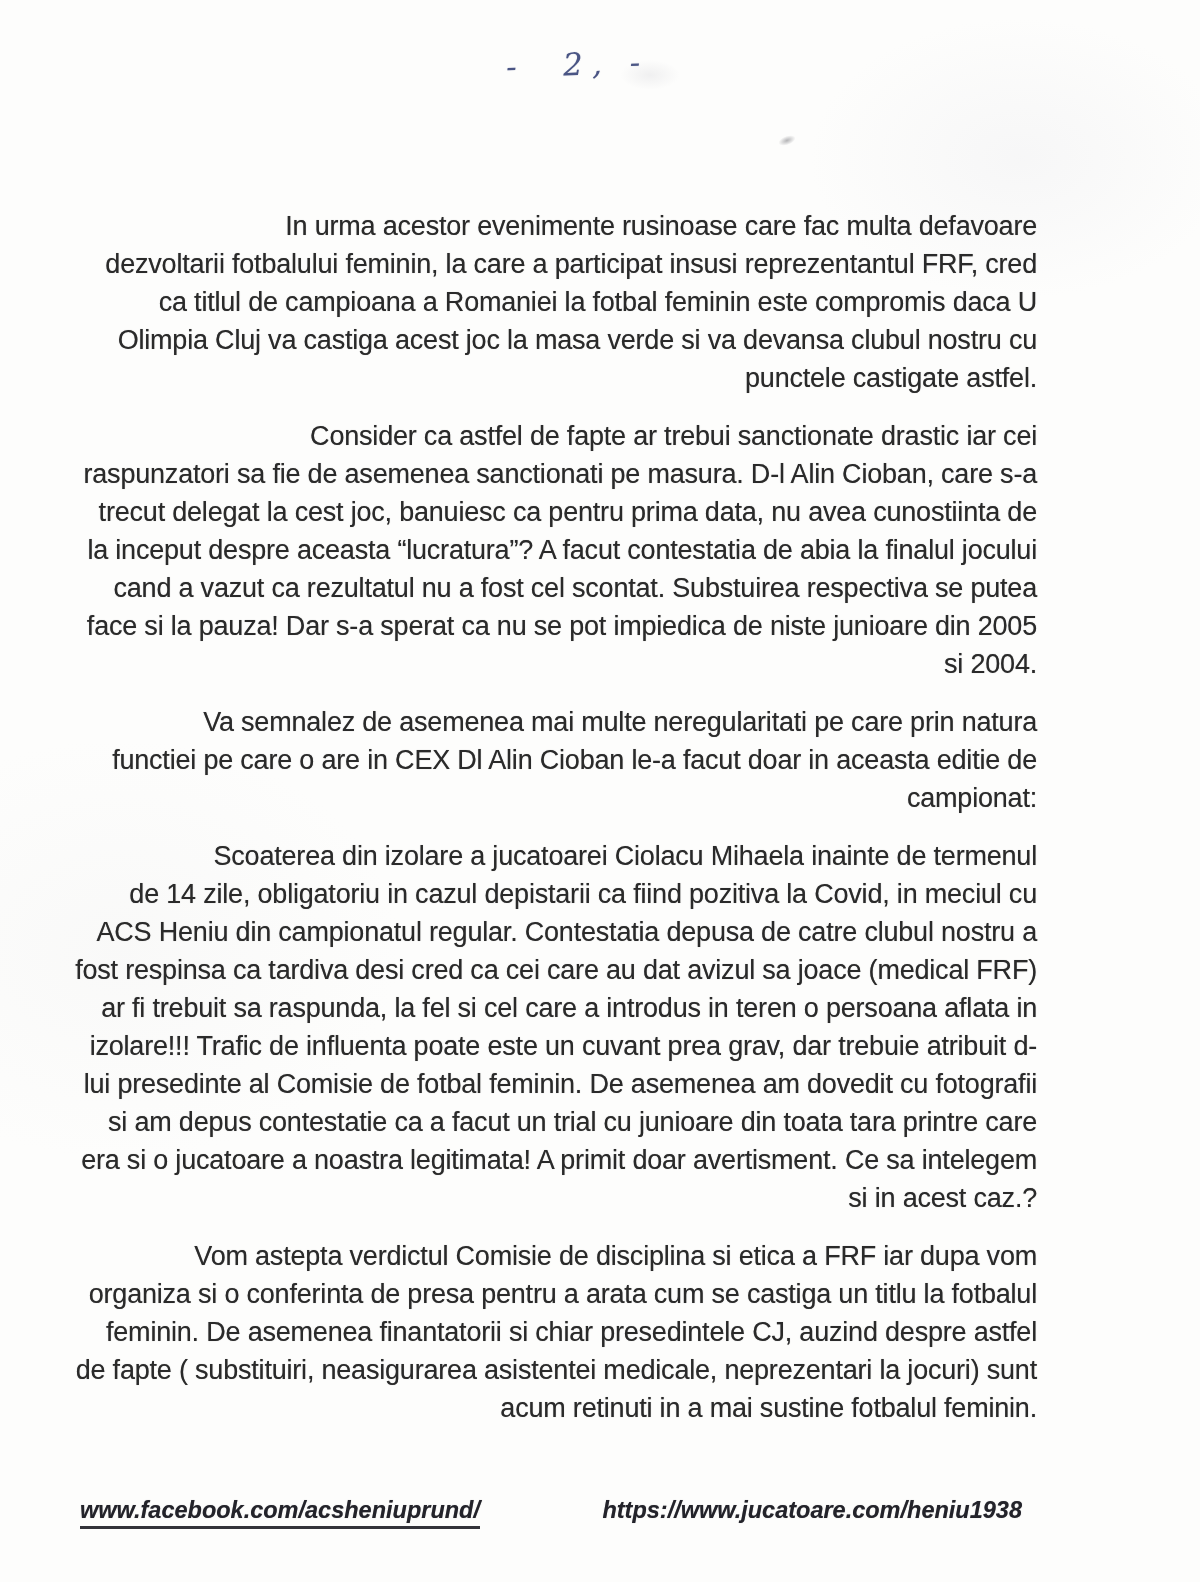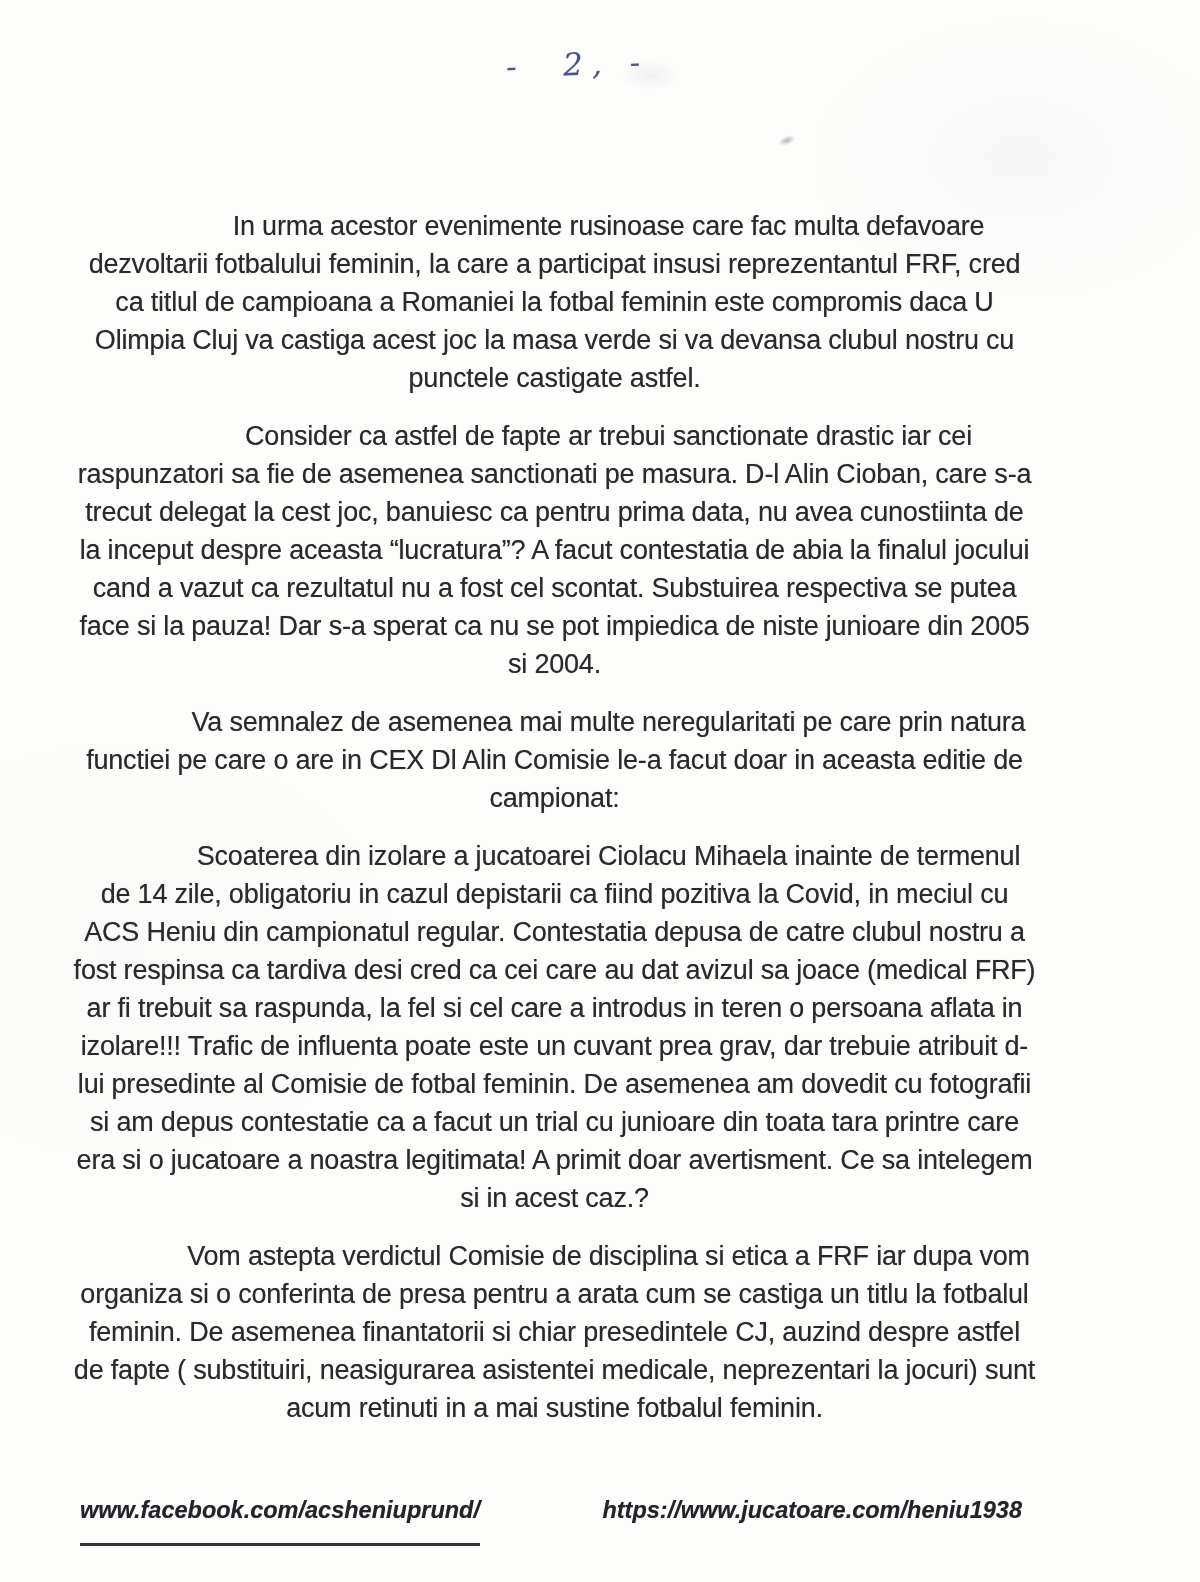--- a/index.html
+++ b/index.html
@@ -39,39 +39,39 @@
     width: 965px;
     font-size: 27px;
     line-height: 38px;
     color: #2a2a2a;
     letter-spacing: -0.2px;
     text-shadow: 0 0 0.7px rgba(42,42,42,0.55);
   }
   .body-text p {
     margin: 0 0 20px 0;
     text-indent: 108px;
-    text-align: center;
+    text-align: right;
   }
   .footer {
     position: absolute;
     top: 1497px;
     left: 80px;
     width: 942px;
     display: flex;
     justify-content: space-between;
     align-items: baseline;
     font-size: 23.5px;
     font-weight: bold;
     font-style: italic;
     color: #23232a;
     text-shadow: 0 0 0.7px rgba(35,35,42,0.5);
   }
   .footer .facebook-url {
     border-bottom: 3px solid #33333a;
-    padding-bottom: 19px;
+    padding-bottom: 2px;
   }
   .smudge {
     position: absolute;
     border-radius: 50%;
     pointer-events: none;
   }
   .smudge-1 {
     top: 136px;
     left: 778px;
     width: 18px;
@@ -93,21 +93,21 @@
 <div class="page">
 
   <div class="page-number">-  2, -</div>
 
   <div class="smudge smudge-1"></div>
   <div class="smudge smudge-2"></div>
 
   <div class="body-text">
     <p>In urma acestor evenimente rusinoase care fac multa defavoare dezvoltarii fotbalului feminin, la care a participat insusi reprezentantul FRF, cred ca titlul de campioana a Romaniei la fotbal feminin este compromis daca U Olimpia Cluj va castiga acest joc la masa verde si va devansa clubul nostru cu punctele castigate astfel.</p>
     <p>Consider ca astfel de fapte ar trebui sanctionate drastic iar cei raspunzatori sa fie de asemenea sanctionati pe masura. D-l Alin Cioban, care s-a trecut delegat la cest joc, banuiesc ca pentru prima data, nu avea cunostiinta de la inceput despre aceasta “lucratura”? A facut contestatia de abia la finalul jocului cand a vazut ca rezultatul nu a fost cel scontat. Substuirea respectiva se putea face si la pauza! Dar s-a sperat ca nu se pot impiedica de niste junioare din 2005 si 2004.</p>
-    <p>Va semnalez de asemenea mai multe neregularitati pe care prin natura functiei pe care o are in CEX Dl Alin Comisie le-a facut doar in aceasta editie de campionat:</p>
+    <p>Va semnalez de asemenea mai multe neregularitati pe care prin natura functiei pe care o are in CEX Dl Alin Cioban le-a facut doar in aceasta editie de campionat:</p>
     <p>Scoaterea din izolare a jucatoarei Ciolacu Mihaela inainte de termenul de 14 zile, obligatoriu in cazul depistarii ca fiind pozitiva la Covid, in meciul cu ACS Heniu din campionatul regular. Contestatia depusa de catre clubul nostru a fost respinsa ca tardiva desi cred ca cei care au dat avizul sa joace (medical FRF) ar fi trebuit sa raspunda, la fel si cel care a introdus in teren o persoana aflata in izolare!!! Trafic de influenta poate este un cuvant prea grav, dar trebuie atribuit d-lui presedinte al Comisie de fotbal feminin. De asemenea am dovedit cu fotografii si am depus contestatie ca a facut un trial cu junioare din toata tara printre care era si o jucatoare a noastra legitimata! A primit doar avertisment. Ce sa intelegem si in acest caz.?</p>
     <p>Vom astepta verdictul Comisie de disciplina si etica a FRF iar dupa vom organiza si o conferinta de presa pentru a arata cum se castiga un titlu la fotbalul feminin. De asemenea finantatorii si chiar presedintele CJ, auzind despre astfel de fapte ( substituiri, neasigurarea asistentei medicale, neprezentari la jocuri) sunt acum retinuti in a mai sustine fotbalul feminin.</p>
   </div>
 
   <div class="footer">
     <span class="facebook-url">www.facebook.com/acsheniuprund/</span>
     <span class="instagram-url">https://www.jucatoare.com/heniu1938</span>
   </div>
 
 </div>

